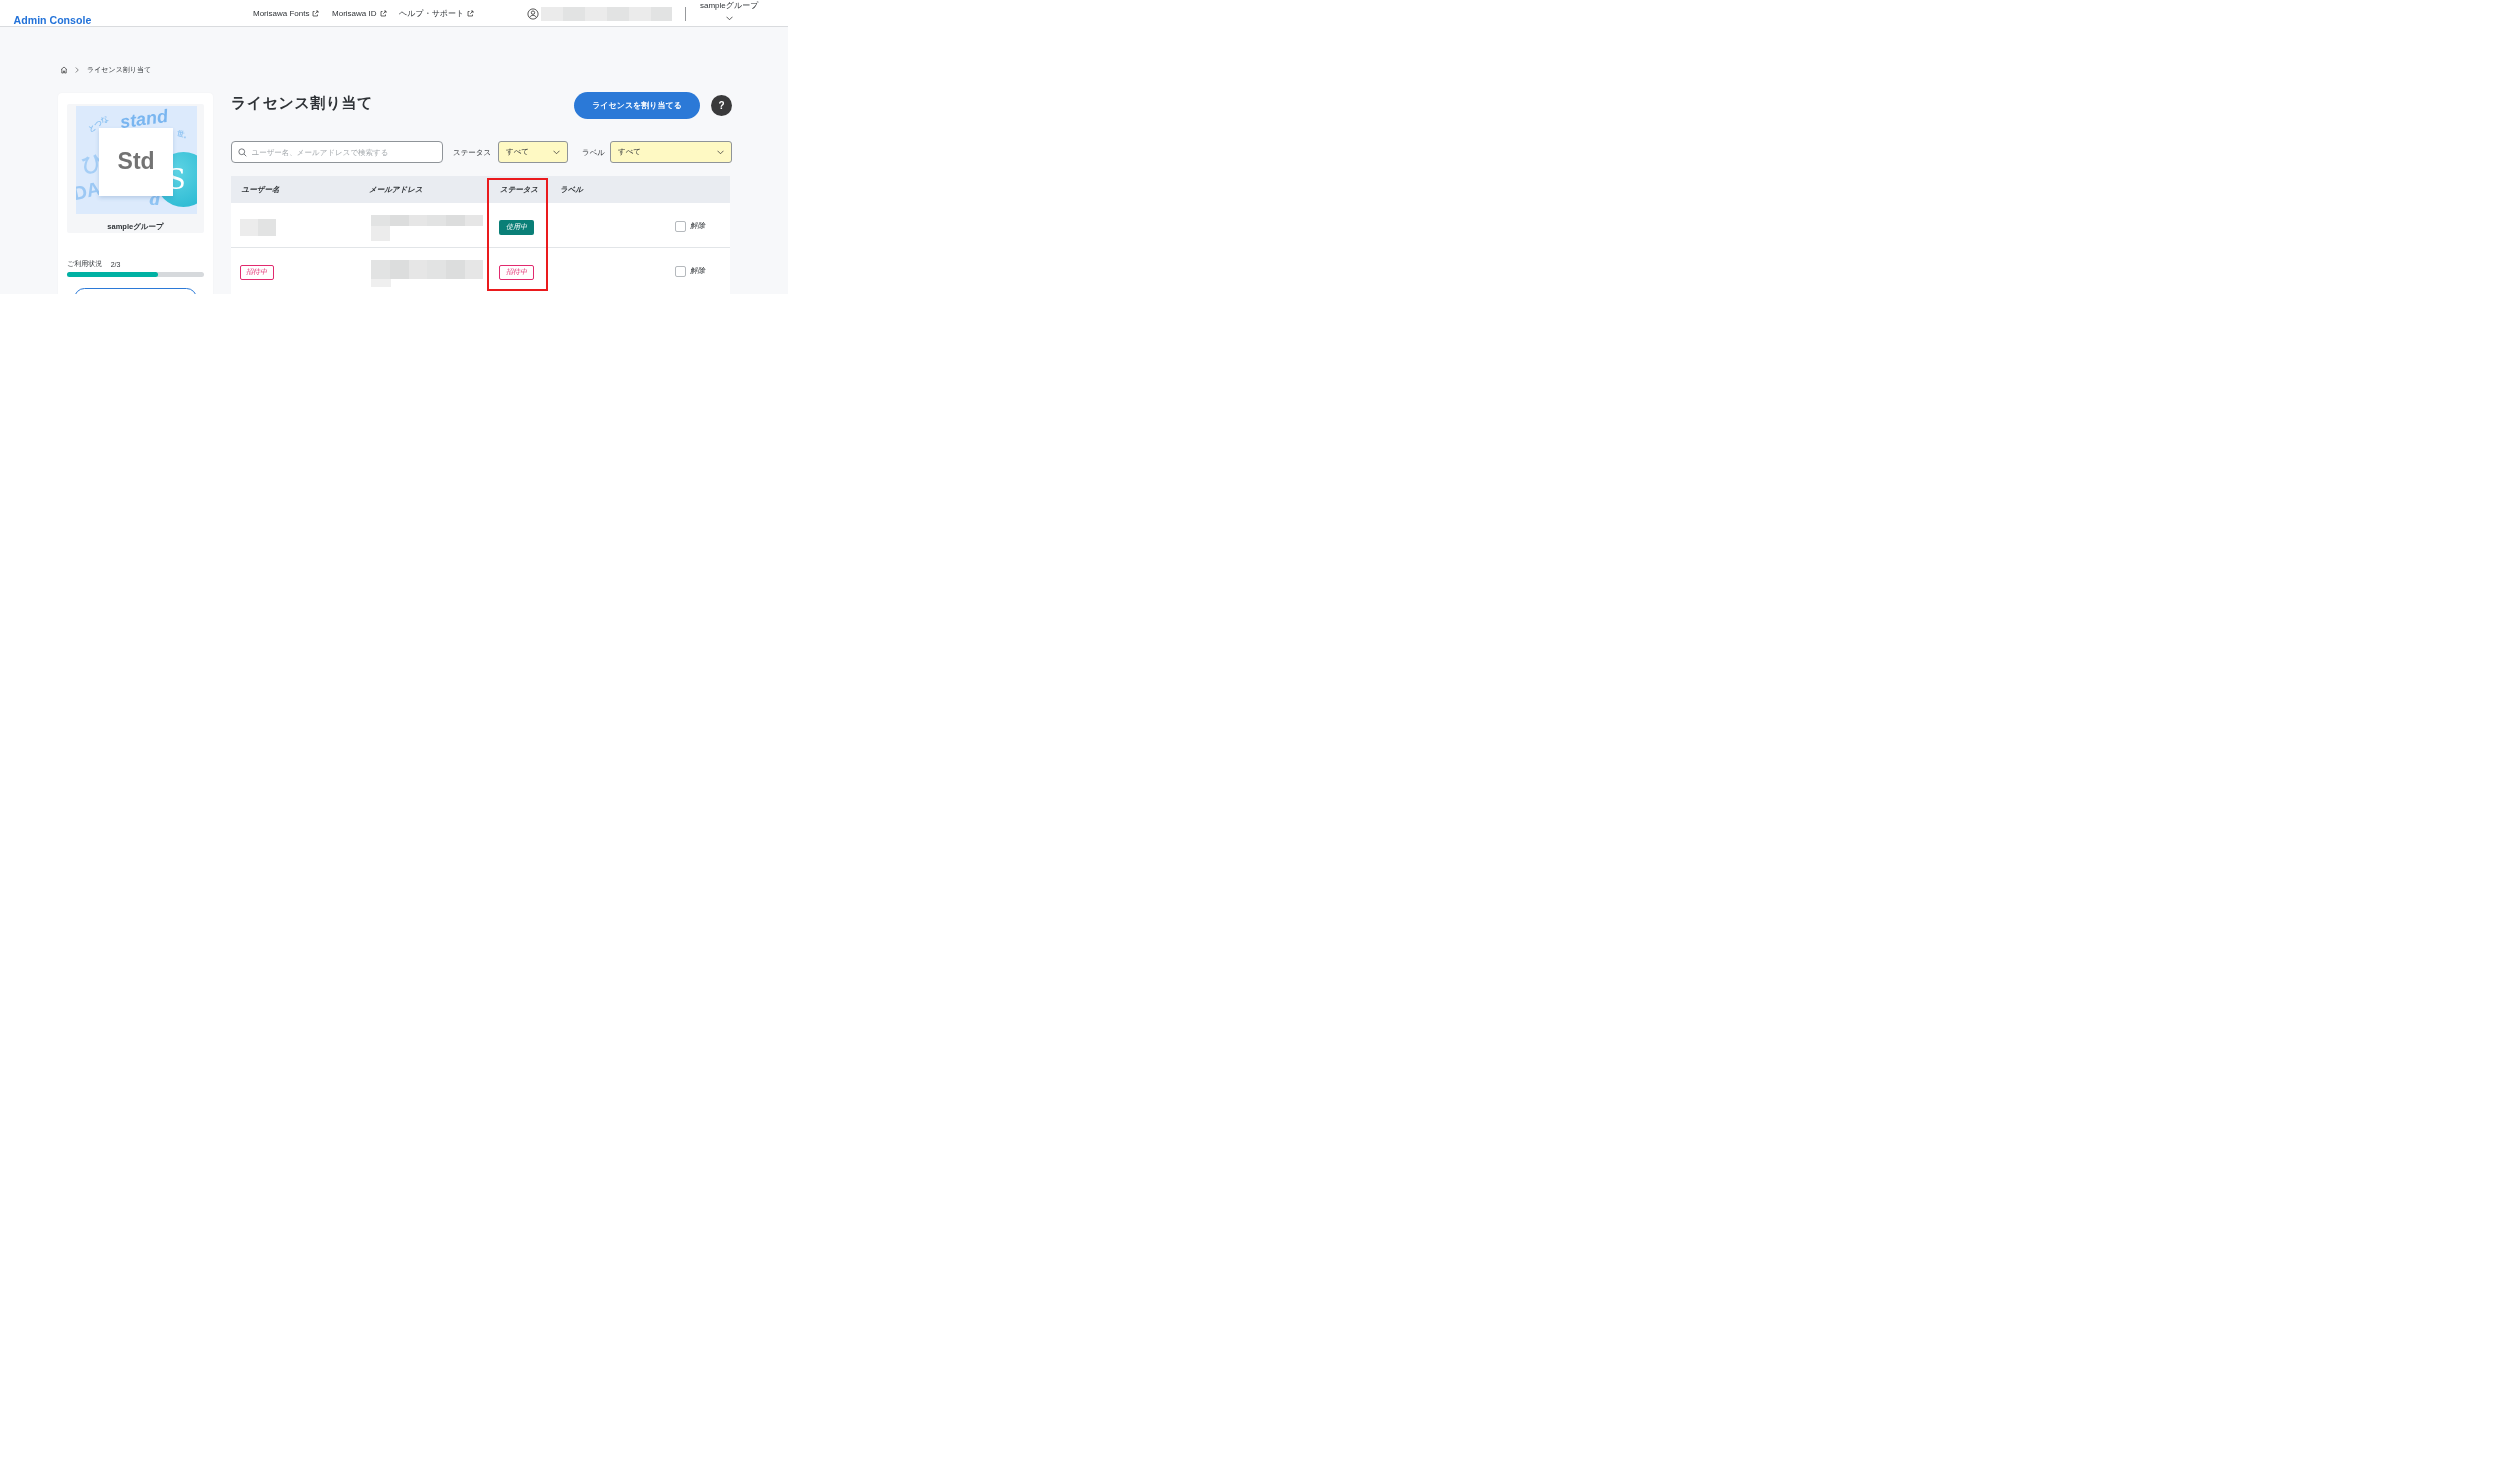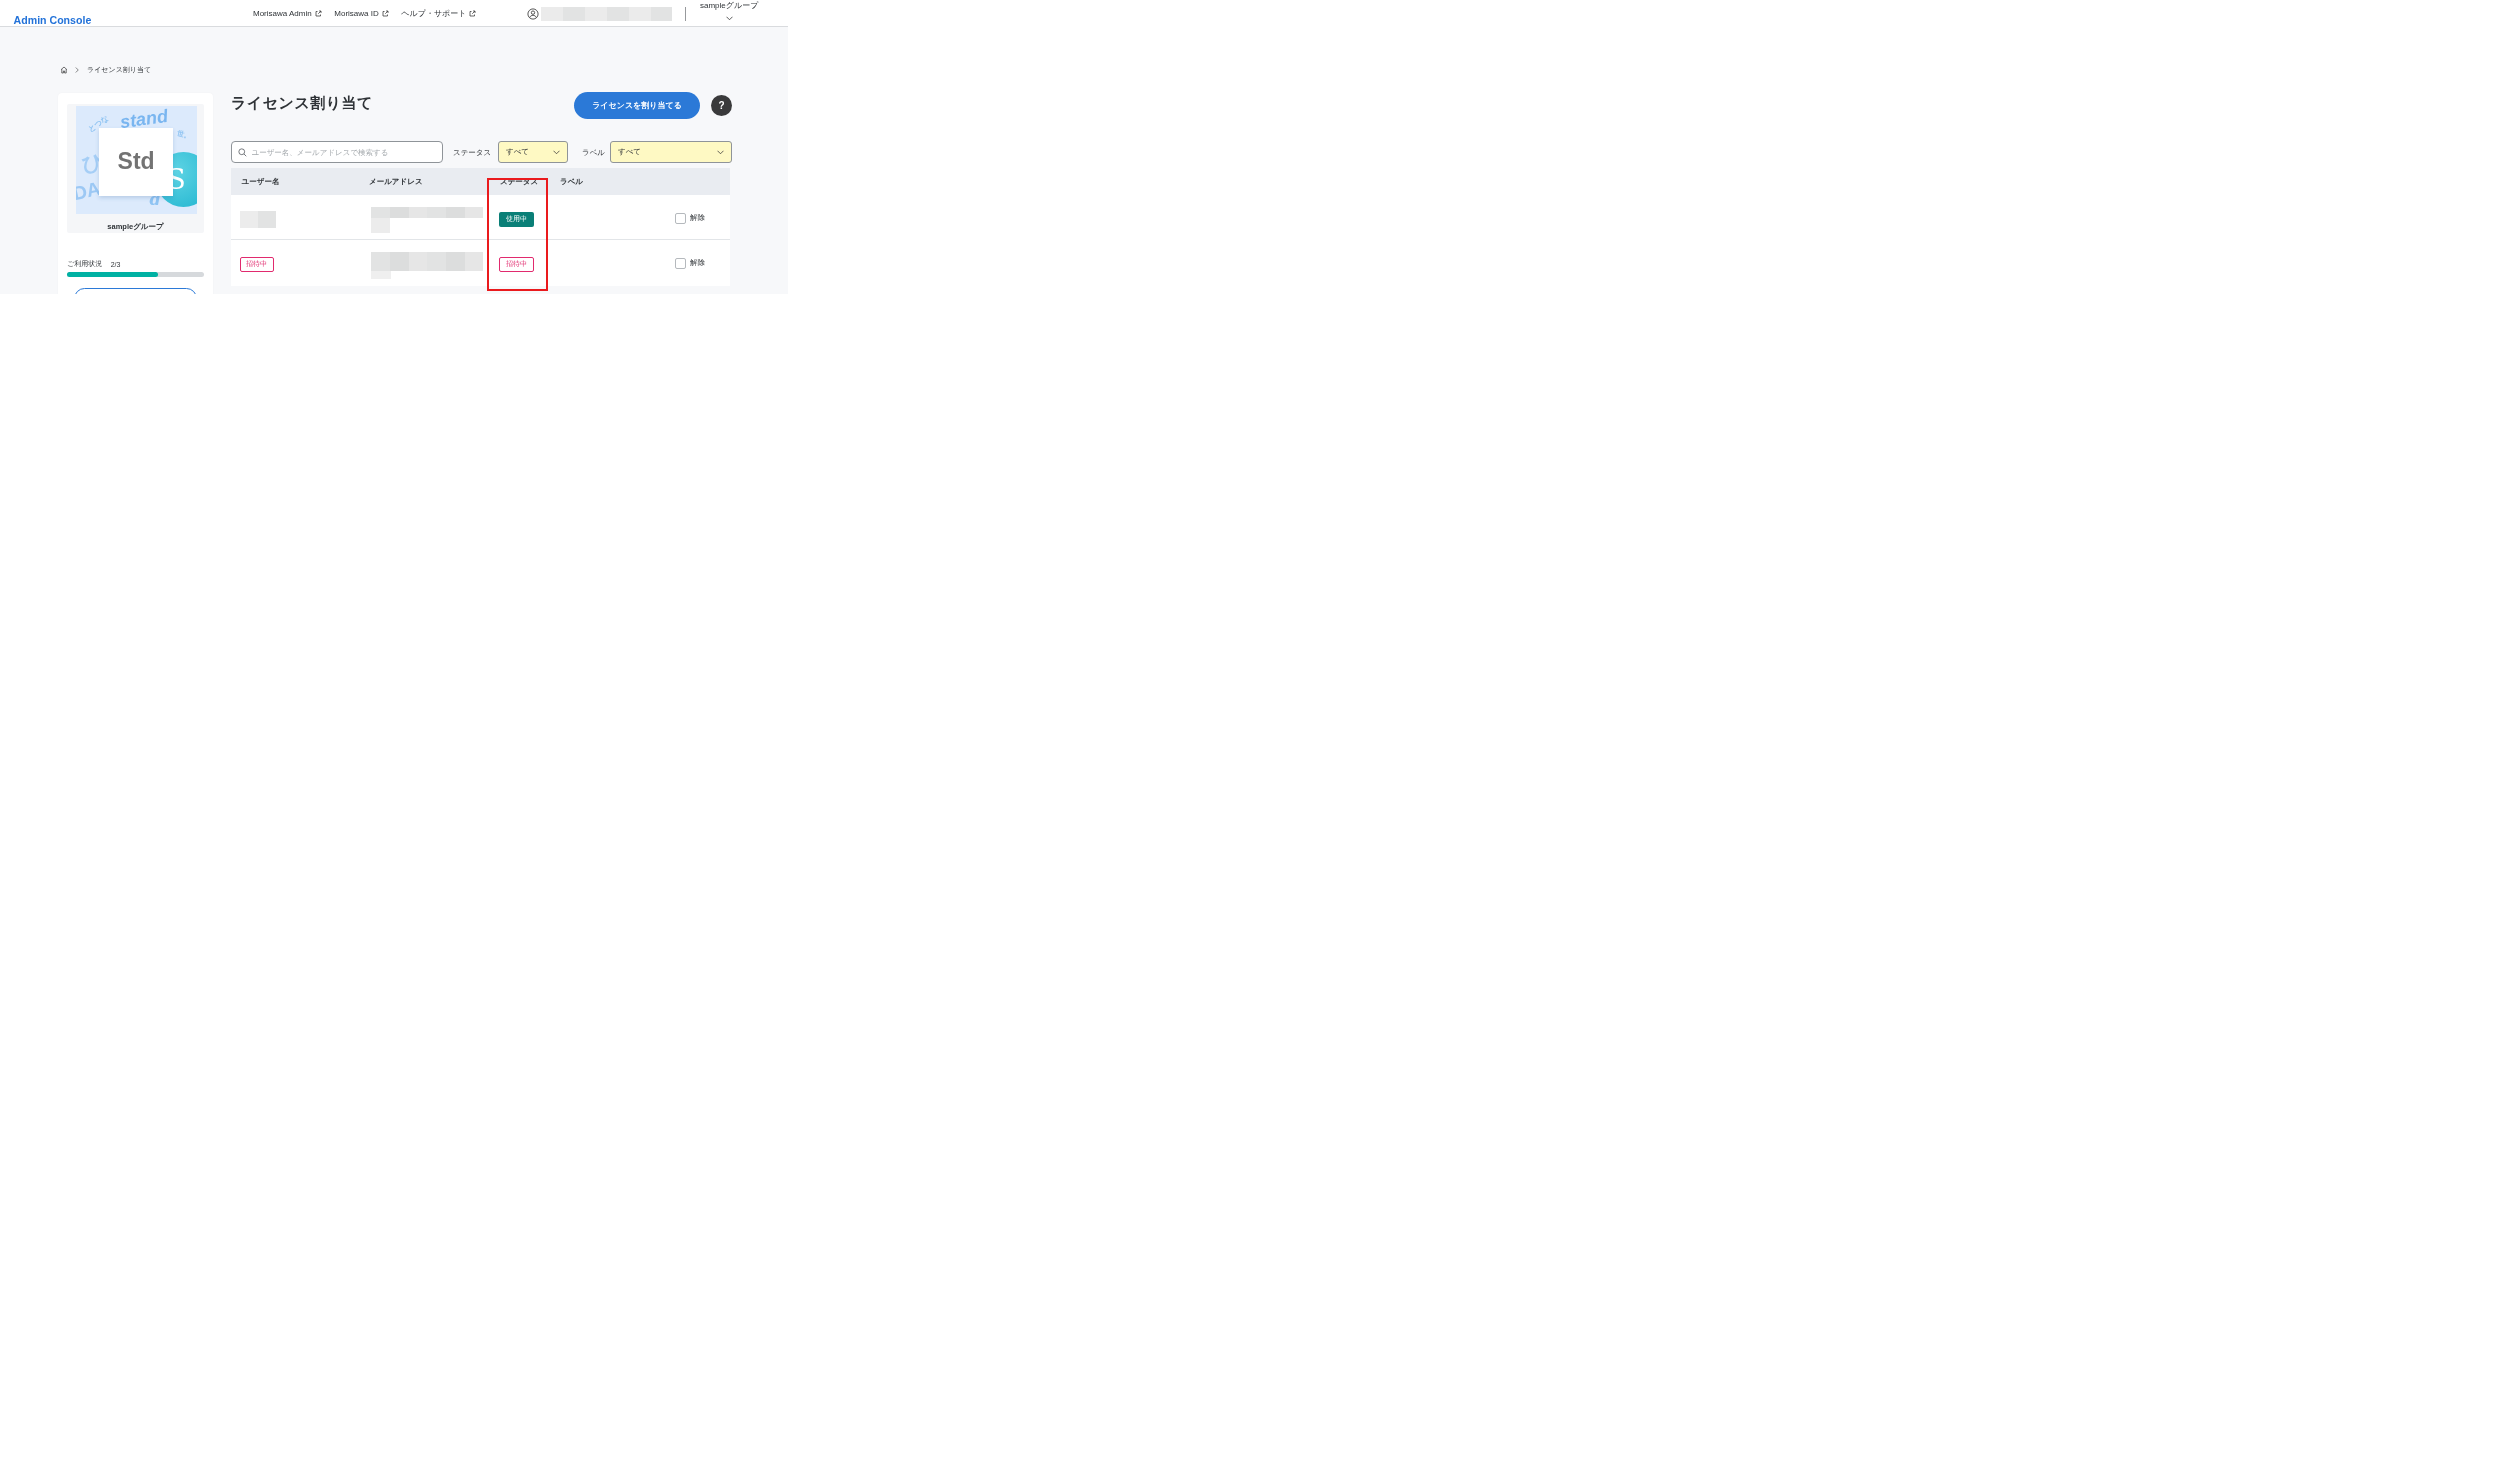--- a/index.html
+++ b/index.html
@@ -66,21 +66,21 @@
                 border:0.5px solid #8f9499; border-radius:4px; display:flex; align-items:center; padding:0 6px; gap:4.5px; }
   .search-box input { border:none; outline:none; flex:1; font-size:7.5px; font-family:inherit; color:#2f3337; background:transparent; }
   .search-box input::placeholder { color:#a3a8ac; }
   .filter-label { position:absolute; font-size:7.5px; top:148px; }
   .fl-status { left:453px; } .fl-label { left:582px; }
   .select { position:absolute; top:141px; height:21.6px; background:#fef9c3; border:0.5px solid #8f9499; border-radius:3px;
             display:flex; align-items:center; justify-content:space-between; padding:0 7px; font-size:7.5px; cursor:pointer; }
   .sel-status { left:498px; width:70px; } .sel-label { left:610px; width:122px; }
 
   
-  .table { position:absolute; left:231px; top:168px; width:499px; }
+  .table { position:absolute; left:231px; top:176px; width:499px;font-style:italic; }
   .thead { height:27px; background:#e9ecf1; position:relative; }
   .th { position:absolute; top:0; height:27px; display:flex; align-items:center; font-size:7.5px; font-weight:700; }
   .th0 { left:10.6px; } .th1 { left:138px; } .th2 { left:269px; } .th3 { left:329px; }
   .trow { position:relative; height:45px; background:#fff; border-bottom:0.5px solid #e2e5e8; }
   .r2 { height:46px; border-bottom:none; }
   .name-redact { position:absolute; left:9px; top:15.6px; width:36px; height:17px; background:linear-gradient(90deg,#ececec 0 50%,#e2e3e3 50% 100%); }
   .mail-redact1 { position:absolute; left:140px; top:12px; width:112px; height:11px;
                   background:repeating-linear-gradient(90deg,#e2e3e3 0 19px,#dcdddd 19px 38px,#e6e6e6 38px 56px); }
   .mail-redact2 { position:absolute; left:140px; top:23px; width:19px; height:15px; background:#ececec; }
   .mail-redact1.row2 { top:11.6px; height:19px; }
@@ -100,21 +100,21 @@
 </head>
 <body>
 
 <div id="app">
 
   <div class="header">
     <div class="logo">Admin Console</div>
 
     <div class="topnav">
       <div class="topnav-item">
-        <span>Morisawa Admin</span>
+        <span>Morisawa Fonts</span>
         <span class="ext-ic">
           <svg viewBox="0 0 14 14" width="7" height="7" fill="none" stroke="#333" stroke-width="1.5">
               <path d="M5 3H2v9h9V9"></path>
               <path d="M8 2h4v4"></path>
               <path d="M12 2L6.5 7.5"></path>
             </svg>
         </span>
       </div>
       <div class="topnav-item">
         <span>Morisawa ID</span>

